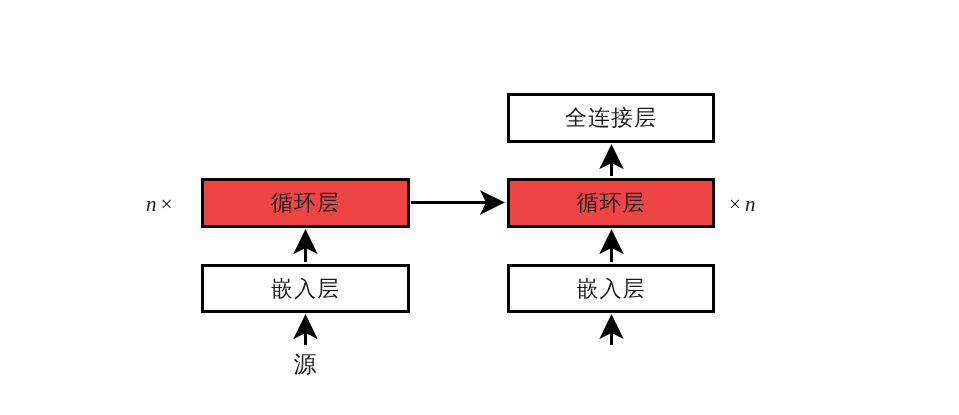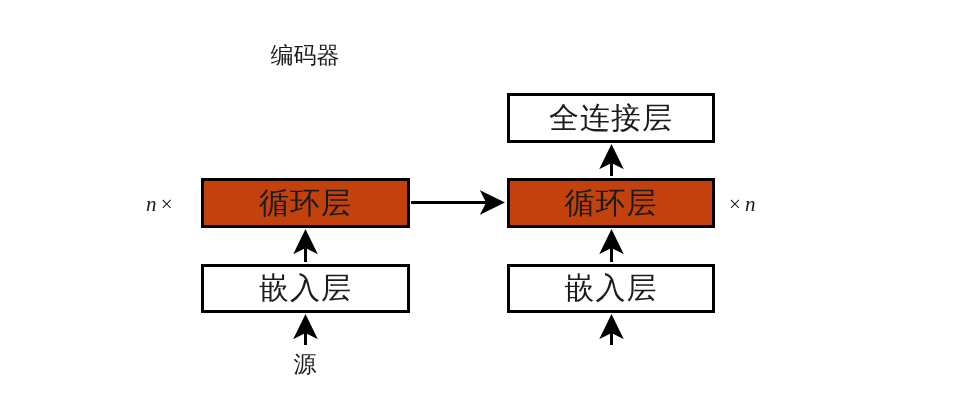--- a/index.html
+++ b/index.html
@@ -34,26 +34,26 @@
 
   
   .node {
     position: absolute;
     box-sizing: border-box;
     border: 3px solid #000000;
     background: #ffffff;
     display: flex;
     align-items: center;
     justify-content: center;
-    font-size: 30px;
+    font-size: 22px;
     color: #1b1b1b;
     letter-spacing: 1px;
     white-space: nowrap;
   }
-  .node.blue { background: #c2410c; }
+  .node.blue { background: #ef4444; }
 
   #enc-recurrent { left: 201px; top: 178px; width: 209px; height: 50px; }
   #enc-embedding { left: 201px; top: 264px; width: 209px; height: 49px; }
   #dec-dense     { left: 507px; top:  93px; width: 208px; height: 50px; }
   #dec-recurrent { left: 507px; top: 178px; width: 208px; height: 50px; }
   #dec-embedding { left: 507px; top: 264px; width: 208px; height: 49px; }
 
   
   .mult {
     position: absolute;
@@ -87,21 +87,20 @@
     width: 959px;
     height: 415px;
     pointer-events: none;
   }
 </style>
 </head>
 <body>
 
 <div id="diagram">
 
-  <div class="col-title" id="title-encoder">编码器</div>
 
   <div class="node blue" id="enc-recurrent">循环层</div>
   <div class="node" id="enc-embedding">嵌入层</div>
 
   <div class="node" id="dec-dense">全连接层</div>
   <div class="node blue" id="dec-recurrent">循环层</div>
   <div class="node" id="dec-embedding">嵌入层</div>
 
   <div class="mult" id="mult-encoder"><span class="sym">n</span> <span>×</span></div>
 

